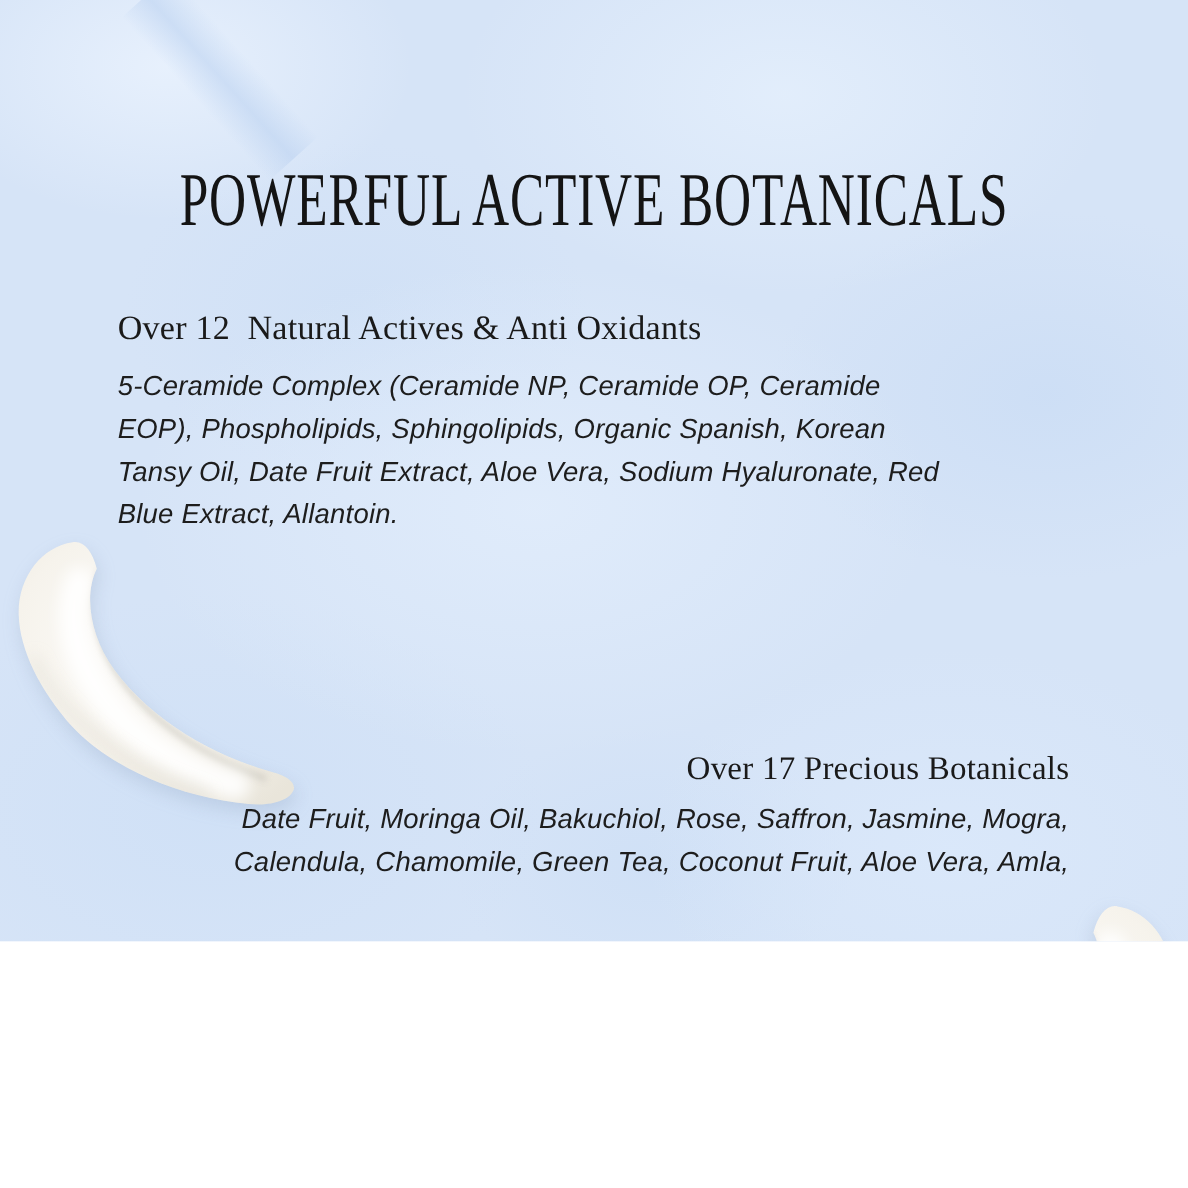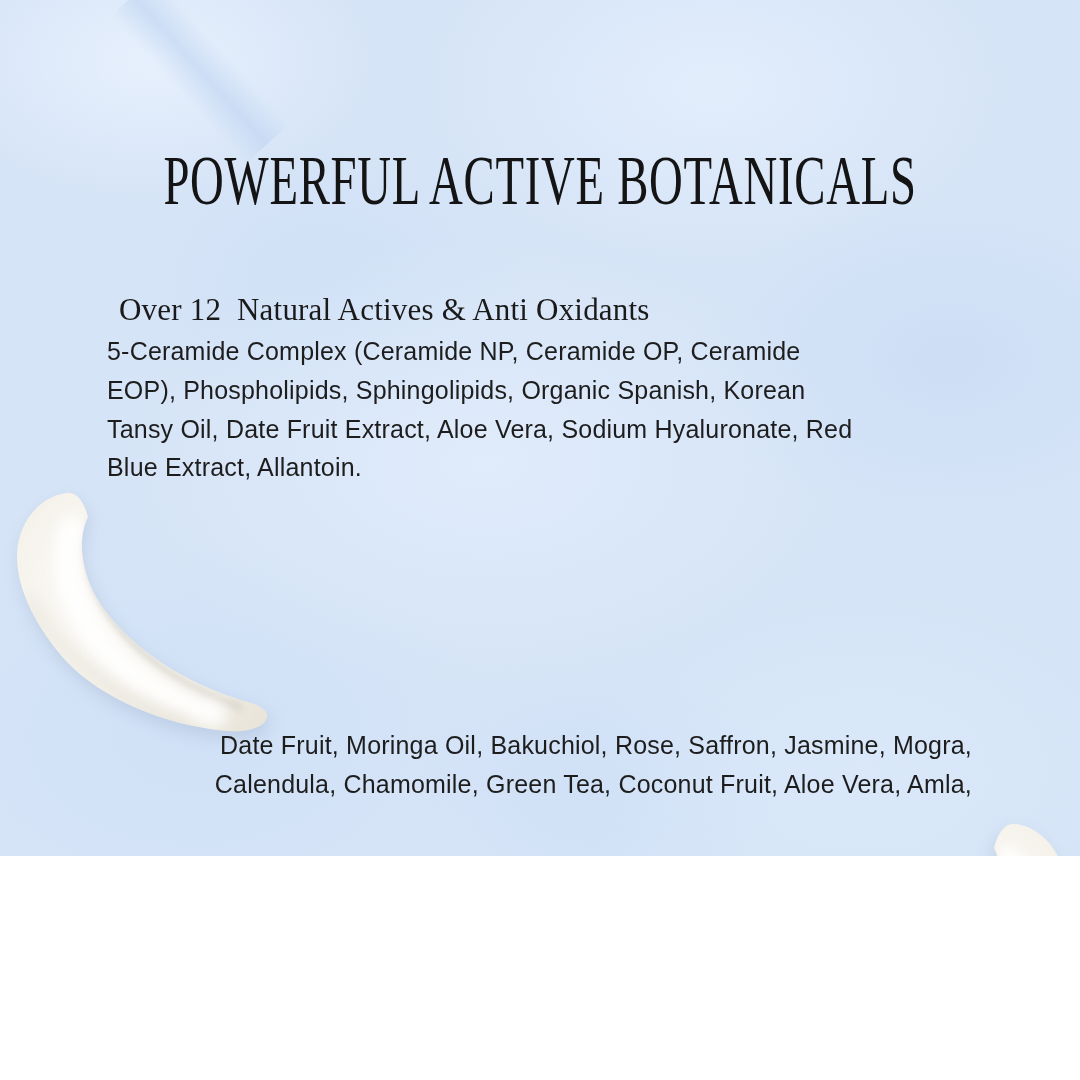--- a/index.html
+++ b/index.html
@@ -38,30 +38,30 @@
     font-size: 64px;
     line-height: 1;
     letter-spacing: 1px;
     color: #141414;
     transform: scale(0.73, 1.08);
     transform-origin: 540px top;
     white-space: pre;
   }
   .sec-heading {
     position: absolute;
-    margin: 12px;
+    margin: 0;
     font-family: "Liberation Serif", serif;
     font-weight: 500;
     color: #1a1a1a;
     white-space: pre;
     letter-spacing: 0.2px;
   }
   .sec-heading.h1 { left: 107px; top: 280px; font-size: 31px; }
   .sec-heading.h2 { right: 108px; top: 682px; font-size: 30px; text-align: right; }
-  .bodyblock { position: absolute; }
+  .bodyblock { position: absolute; font-style: italic; }
   .bodyblock.b1 { left: 107px; top: 332px; text-align: left; }
   .bodyblock.b2 { right: 108px; top: 726px; text-align: right; }
   .bodyline {
     margin: 0;
     font-size: 25px;
     line-height: 38.8px;
     letter-spacing: 0.2px;
     color: #1d1d1d;
     white-space: pre;
   }
@@ -120,19 +120,20 @@
 
   <h2 class="sec-heading h1">Over 12  Natural Actives &amp; Anti Oxidants</h2>
 
   <div class="bodyblock b1">
     <p class="bodyline">5-Ceramide Complex (Ceramide NP, Ceramide OP, Ceramide</p>
     <p class="bodyline">EOP), Phospholipids, Sphingolipids, Organic Spanish, Korean</p>
     <p class="bodyline">Tansy Oil, Date Fruit Extract, Aloe Vera, Sodium Hyaluronate, Red</p>
     <p class="bodyline">Blue Extract, Allantoin.</p>
   </div>
 
+  <h2 class="sec-heading h2">Over 17 Precious Botanicals</h2>
 
   <div class="bodyblock b2">
     <p class="bodyline">Date Fruit, Moringa Oil, Bakuchiol, Rose, Saffron, Jasmine, Mogra,</p>
     <p class="bodyline">Calendula, Chamomile, Green Tea, Coconut Fruit, Aloe Vera, Amla,</p>
   </div>
 
 </div>
 
 </body></html>

